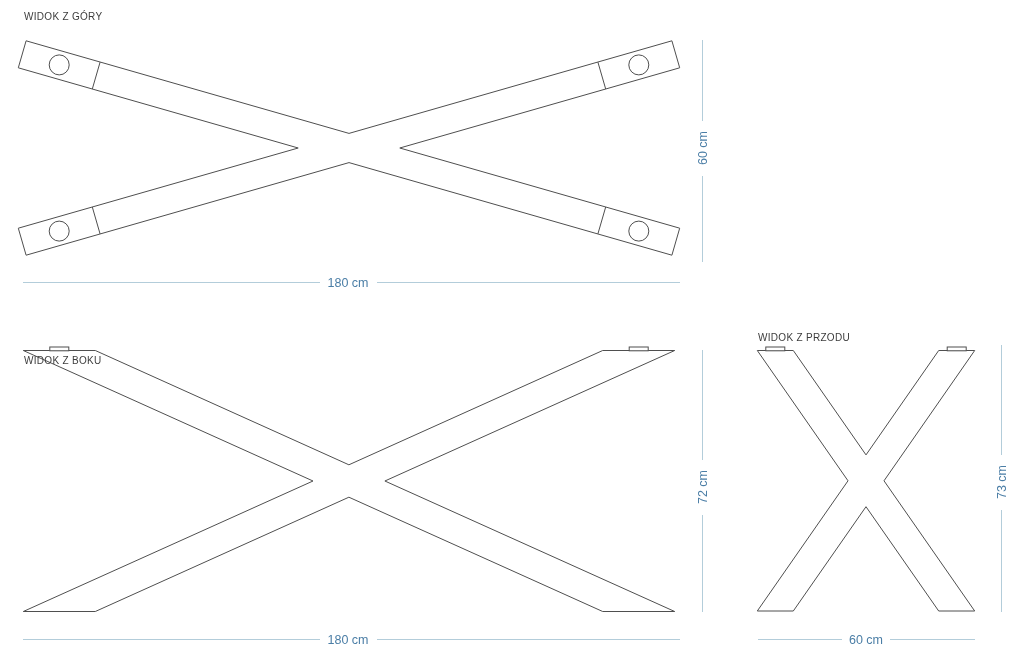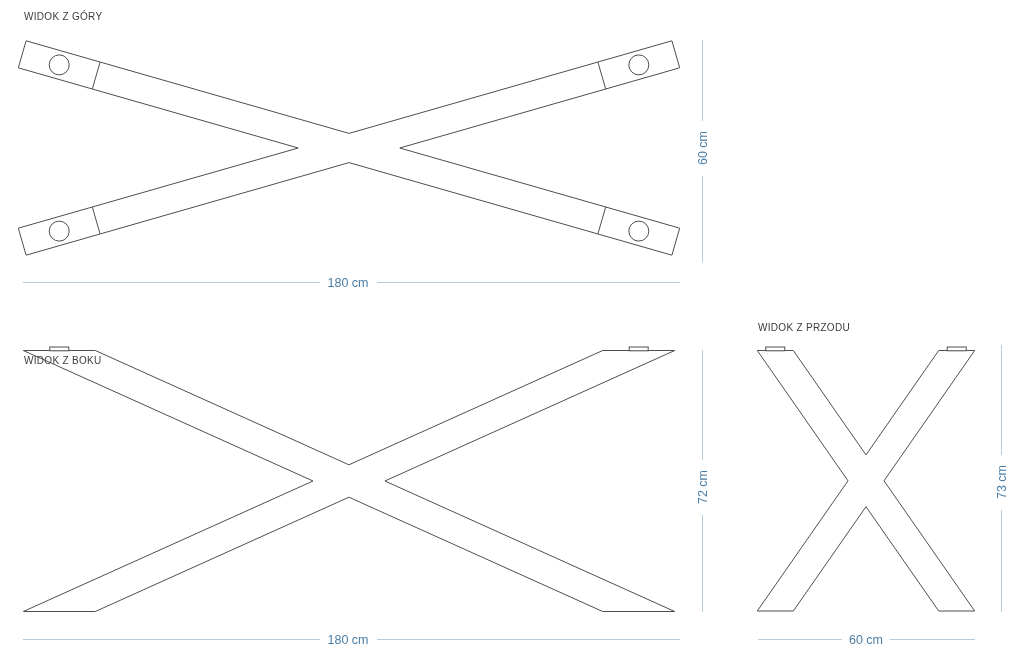--- a/index.html
+++ b/index.html
@@ -94,21 +94,21 @@
         <line x1="758" y1="639.5" x2="842" y2="639.5"></line>
         <line x1="890" y1="639.5" x2="975" y2="639.5"></line>
       </g>
     </g>
   </svg>
 
   <div class="view-title" style="left:24px;top:11px;text-align:right;">WIDOK Z GÓRY</div>
 
   <div class="view-title" style="left:24px;top:329px;margin-top:26px;">WIDOK Z BOKU</div>
 
-  <div class="view-title" style="left:758px;top:322px;">WIDOK Z PRZODU</div>
+  <div class="view-title" style="left:758px;top:332px;">WIDOK Z PRZODU</div>
 
   <div class="dim-label vertical" style="left:703px;top:148px;">60 cm</div>
 
   <div class="dim-label" style="left:348px;top:283px;">180 cm</div>
 
   <div class="dim-label vertical" style="left:703px;top:487px;">72 cm</div>
 
   <div class="dim-label" style="left:348px;top:640px;">180 cm</div>
 
   <div class="dim-label vertical" style="left:1002px;top:482px;">73 cm</div>

